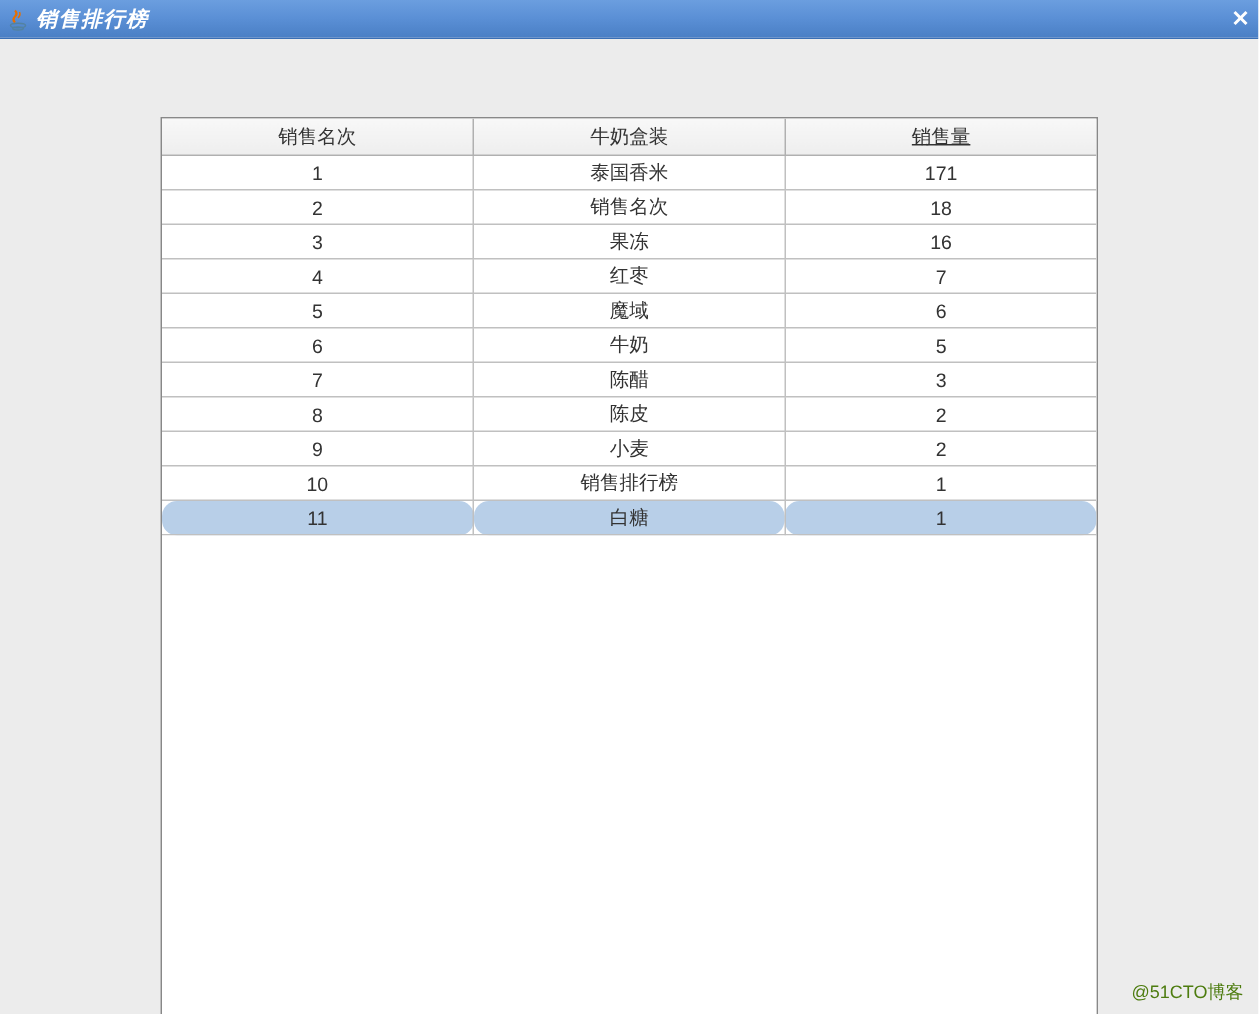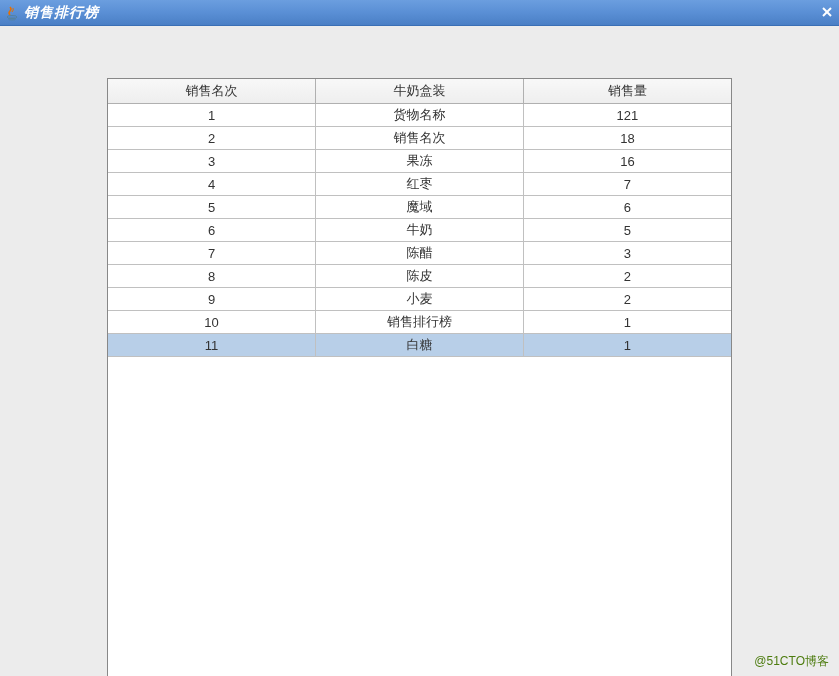--- a/index.html
+++ b/index.html
@@ -86,38 +86,40 @@
       font-weight: normal;
       color: #333333;
       text-align: center;
       height: 22px;
     }
     thead th:first-child {
       border-left: none;
     }
     thead th:last-child {
       border-right: none;
+      text-decoration: underline;
     }
     tbody td {
       border: 1px solid #c0c0c0;
       padding: 2px 4px;
       font-size: 13px;
       color: #333333;
       text-align: center;
       height: 20px;
       background: #ffffff;
     }
     tbody td:first-child {
       border-left: none;
     }
     tbody td:last-child {
       border-right: none;
     }
     tbody tr.selected td {
       background: #b8cfe8;
+      border-radius: 10px;
     }
     .empty-area {
       background: #ffffff;
       height: 100%;
     }
     .watermark {
       position: absolute;
       right: 10px;
       bottom: 6px;
       color: #4d7c0f;
@@ -151,22 +153,22 @@
       <thead>
         <tr>
           <th>销售名次</th>
           <th>牛奶盒装</th>
           <th>销售量</th>
         </tr>
       </thead>
       <tbody id="table-body">
       <tr>
             <td>1</td>
-            <td>货物名称</td>
-            <td>121</td>
+            <td>泰国香米</td>
+            <td>171</td>
           </tr>
           <tr>
             <td>2</td>
             <td>销售名次</td>
             <td>18</td>
           </tr>
           <tr>
             <td>3</td>
             <td>果冻</td>
             <td>16</td>

